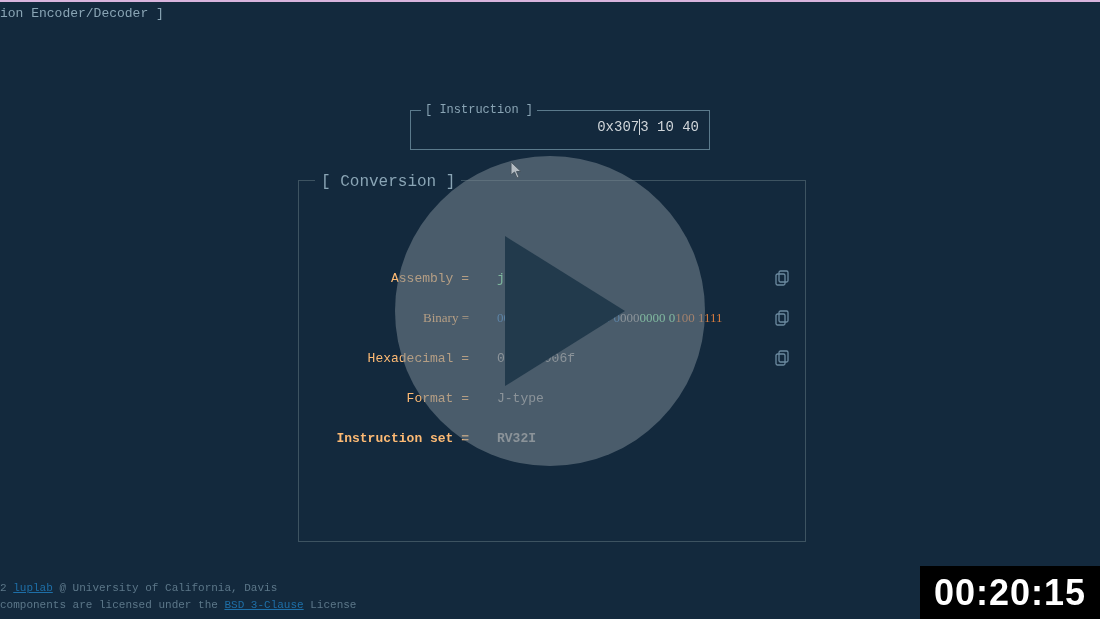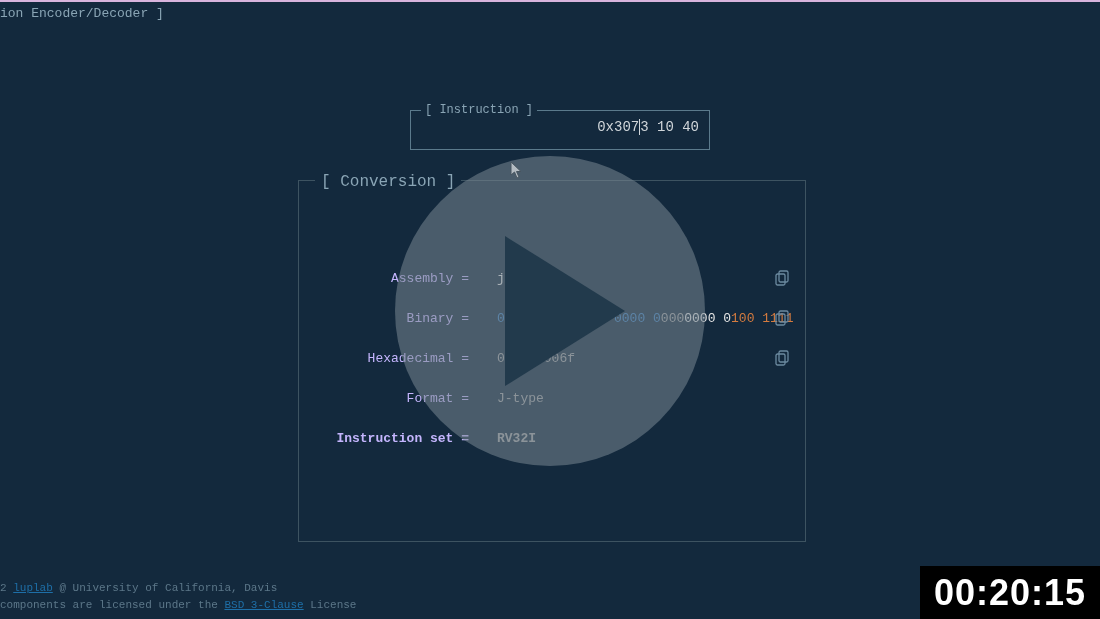--- a/index.html
+++ b/index.html
@@ -78,36 +78,36 @@
     position: absolute;
     left: 0;
     right: 0;
     display: flex;
     align-items: center;
     height: 22px;
   }
   .row .lbl {
     width: 170px;
     text-align: right;
-    color: #c4b5fd;
+    color: #fdba74;
     font-size: 13px;
   }
   .row .val {
     padding-left: 28px;
     font-size: 13px;
     display: flex;
     gap: 0;
   }
   .row-asm   { top: 86px; }
-  .row-bin   { top: 126px; }
+  .row-bin   { top: 126px; font-family: Liberation Serif, serif; }
   .row-hex   { top: 166px; }
   .row-fmt   { top: 206px; }
   .row-iset  { top: 246px; font-weight: bold; }
 
-  .c-yellow { color: #e5e5e5; }
+  .c-yellow { color: #86efac; }
   .c-orange { color: #d47b3f; }
   .c-blue   { color: #3b7fbf; }
   .c-white  { color: #a3a3a3; }
 
   .copy-icon {
     position: absolute;
     right: 16px;
     cursor: pointer;
   }
   .copy-icon svg { display: block; }

